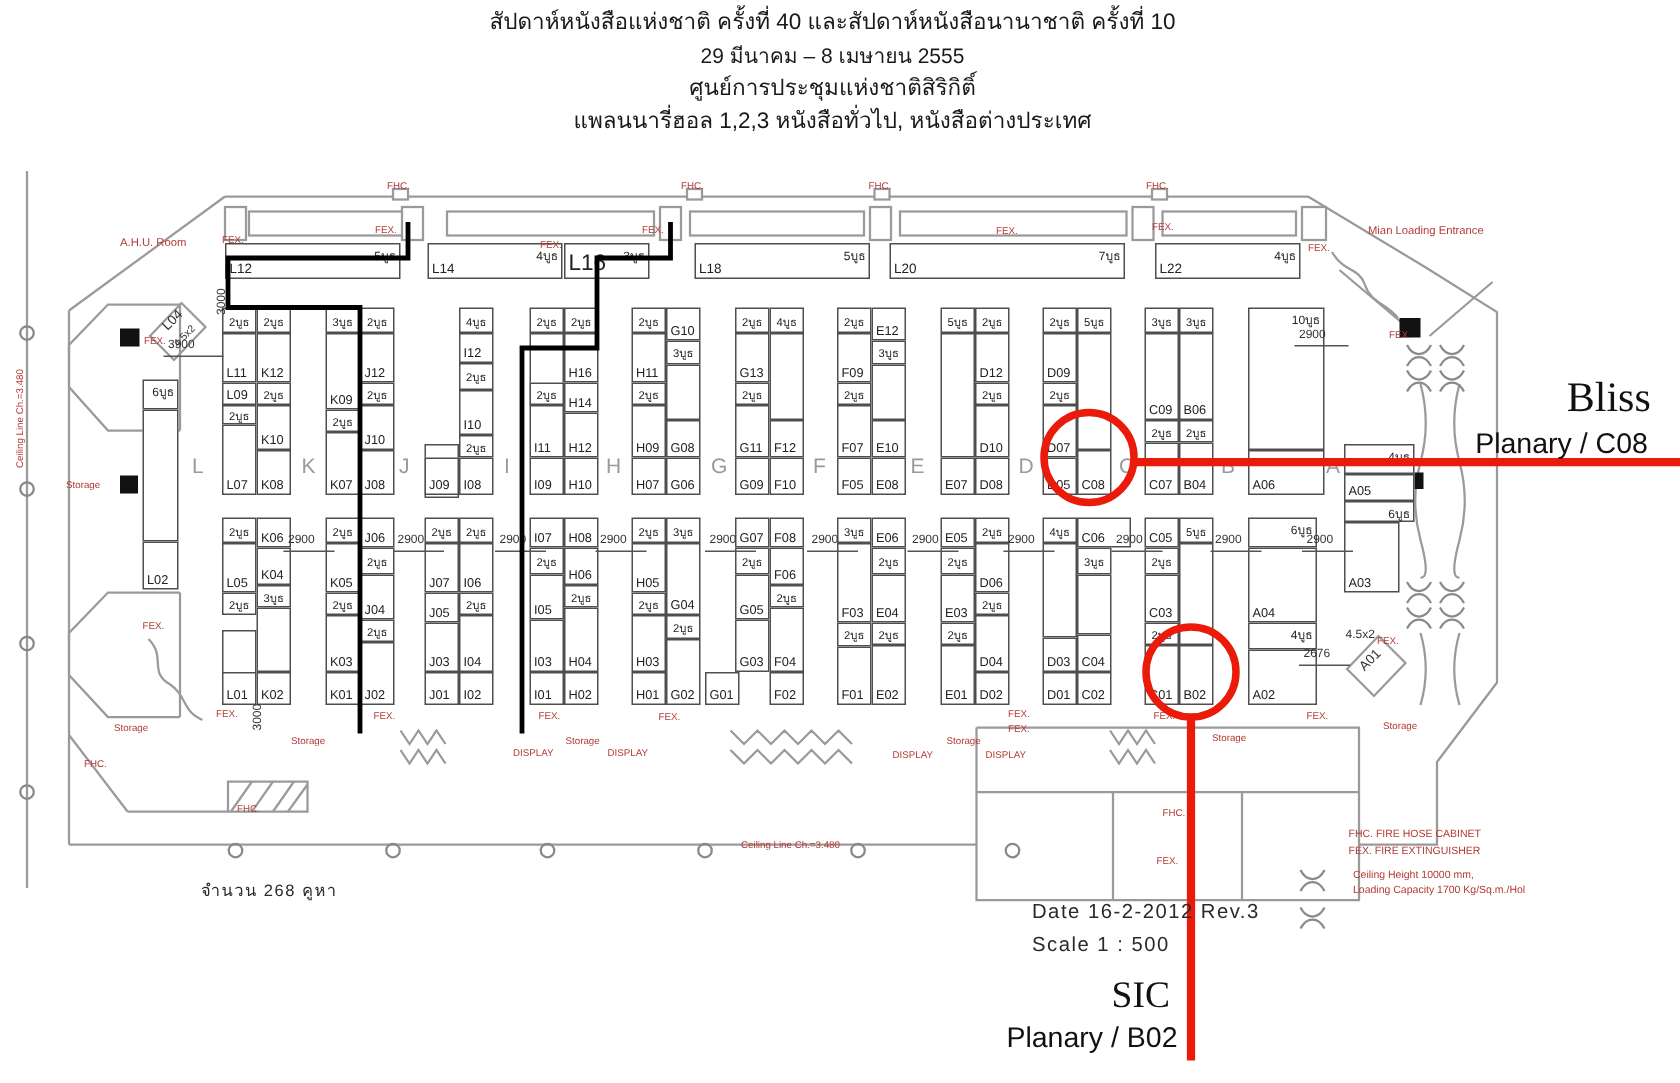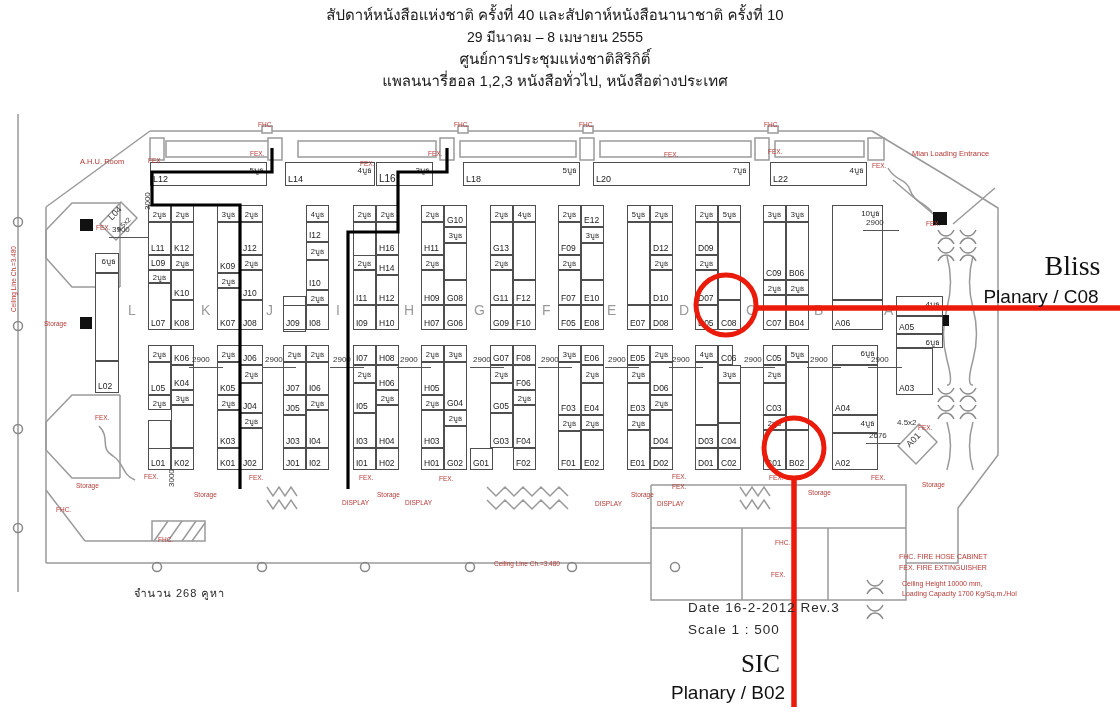--- a/index.html
+++ b/index.html
@@ -597,21 +597,21 @@
       <div class="cell" style="left: 695px; top: 345px; width: 23px; height: 17px;">
         <span class="ct-c">4บูธ</span>
       </div>
       <div class="cell" style="left: 695px; top: 362px; width: 23px; height: 63px;"></div>
       <div class="cell" style="left: 695px; top: 425px; width: 23px; height: 23px;">
         <span class="ct-bl">D03</span>
       </div>
       <div class="cell" style="left: 695px; top: 448px; width: 23px; height: 22px;">
         <span class="ct-bl">D01</span>
       </div>
-      <div class="cell" style="left: 718px; top: 345px; width: 15px; height: 20px;">
+      <div class="cell" style="left: 718px; top: 345px; width: 36px; height: 20px;">
         <span class="ct-bl">C06</span>
       </div>
       <div class="cell" style="left: 718px; top: 365px; width: 23px; height: 18px;">
         <span class="ct-c">3บูธ</span>
       </div>
       <div class="cell" style="left: 718px; top: 383px; width: 23px; height: 40px;"></div>
       <div class="cell" style="left: 718px; top: 423px; width: 23px; height: 25px;">
         <span class="ct-bl">C04</span>
       </div>
       <div class="cell" style="left: 718px; top: 448px; width: 23px; height: 22px;">
@@ -678,21 +678,21 @@
       </div>
       <div class="cell" style="left: 150px; top: 162px; width: 117px; height: 24px;">
         <span class="ct-bl" style="font-size: 9px;">L12</span>
         <span class="ct-tr">5บูธ</span>
       </div>
       <div class="cell" style="left: 285px; top: 162px; width: 90px; height: 24px;">
         <span class="ct-bl" style="font-size: 9px;">L14</span>
         <span class="ct-tr">4บูธ</span>
       </div>
       <div class="cell" style="left: 376px; top: 162px; width: 57px; height: 24px;">
-        <span class="ct-bl" style="font-size: 10px;">L16</span>
+        <span class="ct-bl" style="font-size: 15px;">L16</span>
         <span class="ct-tr">3บูธ</span>
       </div>
       <div class="cell" style="left: 463px; top: 162px; width: 117px; height: 24px;">
         <span class="ct-bl" style="font-size: 9px;">L18</span>
         <span class="ct-tr">5บูธ</span>
       </div>
       <div class="cell" style="left: 593px; top: 162px; width: 157px; height: 24px;">
         <span class="ct-bl" style="font-size: 9px;">L20</span>
         <span class="ct-tr">7บูธ</span>
       </div>

